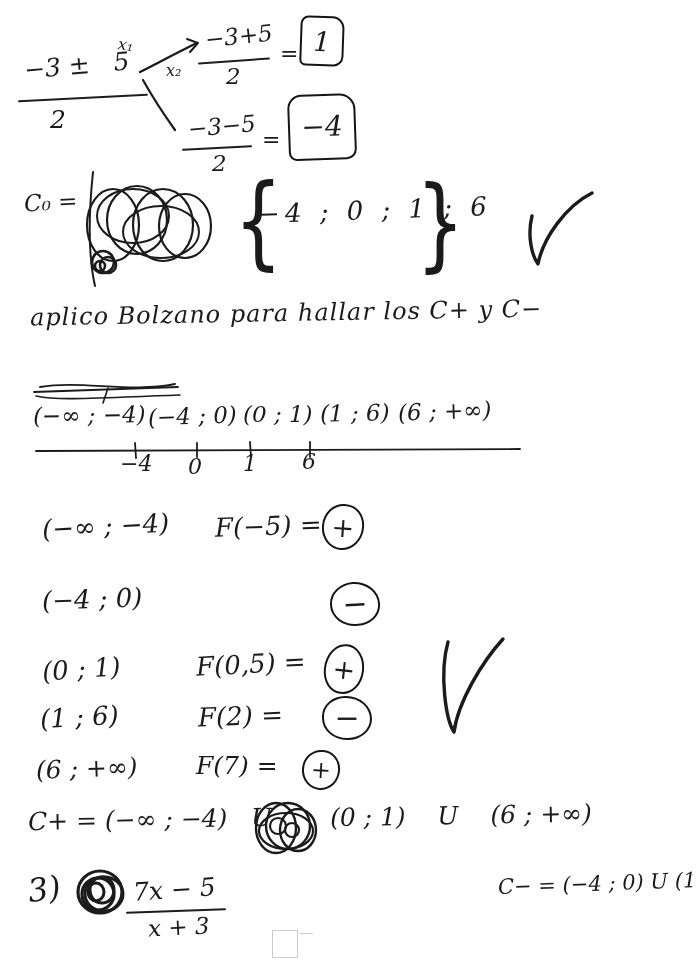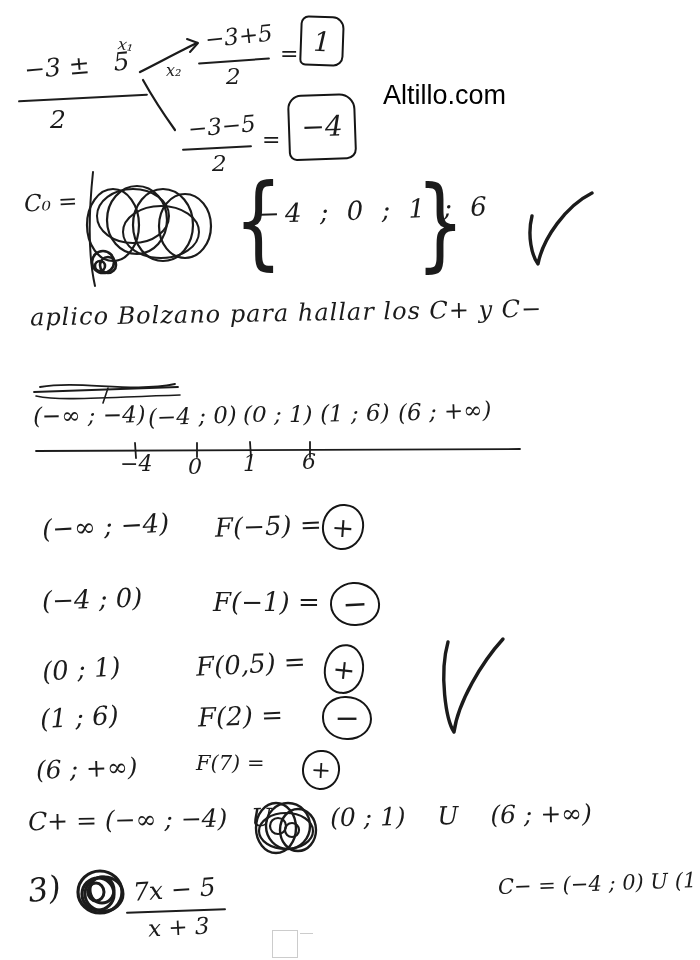--- a/index.html
+++ b/index.html
@@ -64,21 +64,20 @@
   </div>
 
   <div class="hw" style="left:188px;top:114px;font-size:23px;transform:rotate(-5deg);">−3−5</div>
   <div class="bar" style="left:182px;top:147px;width:70px;transform:rotate(-3deg);"></div>
   <div class="hw" style="left:212px;top:151px;font-size:23px;">2</div>
   <div class="hw" style="left:262px;top:128px;font-size:22px;">=</div>
   <div class="boxed" style="left:288px;top:94px;width:64px;height:62px;border-radius:14px 16px 10px 8px;transform:rotate(-2deg);font-size:28px;">
     <span>−4</span>
   </div>
 
-  <div class="print" style="left:383px;top:80px;font-size:27px;">Altillo.com</div>
 
   <div class="hw" style="left:24px;top:190px;font-size:23px;transform:rotate(-3deg);">C₀ =</div>
 
   <svg style="left:75px;top:170px;" width="150" height="118" viewBox="0 0 150 118">
     <path d="M18 2 C 14 40 12 80 20 116" stroke-width="2"></path>
     <ellipse cx="38" cy="55" rx="26" ry="36" stroke-width="2.2"></ellipse>
     <ellipse cx="62" cy="50" rx="30" ry="34" stroke-width="2.2"></ellipse>
     <ellipse cx="88" cy="55" rx="30" ry="36" stroke-width="2.2"></ellipse>
     <ellipse cx="110" cy="56" rx="26" ry="32" stroke-width="2.2"></ellipse>
     <ellipse cx="58" cy="46" rx="36" ry="27" stroke-width="2"></ellipse>
@@ -123,39 +122,38 @@
   <div class="hw" style="left:243px;top:452px;font-size:22px;">1</div>
   <div class="hw" style="left:302px;top:450px;font-size:22px;">6</div>
 
   <div class="hw" style="left:42px;top:512px;font-size:26px;transform:rotate(-3deg);">(−∞ ; −4)</div>
   <div class="hw" style="left:215px;top:512px;font-size:26px;transform:rotate(-2deg);">F(−5) =</div>
   <div class="sign-circle" style="left:322px;top:504px;width:38px;height:42px;border-radius:50% 46% 52% 48%;font-size:27px;transform:rotate(4deg);">
     <span>+</span>
   </div>
 
   <div class="hw" style="left:42px;top:585px;font-size:26px;transform:rotate(-2deg);">(−4 ; 0)</div>
-  <div class="hw" style="left:213px;top:588px;font-size:26px;">F(−1) =</div>
   <div class="sign-circle" style="left:330px;top:582px;width:46px;height:40px;border-radius:48% 52% 46% 50%;font-size:30px;transform:rotate(-3deg);">
     <span>−</span>
   </div>
 
   <div class="hw" style="left:42px;top:655px;font-size:26px;transform:rotate(-4deg);">(0 ; 1)</div>
   <div class="hw" style="left:196px;top:650px;font-size:26px;transform:rotate(-3deg);">F(0,5) =</div>
   <div class="sign-circle" style="left:324px;top:644px;width:36px;height:46px;border-radius:52% 48% 50% 46%;font-size:27px;transform:rotate(6deg);">
     <span>+</span>
   </div>
 
   <div class="hw" style="left:40px;top:703px;font-size:26px;transform:rotate(-3deg);">(1 ; 6)</div>
   <div class="hw" style="left:198px;top:702px;font-size:26px;transform:rotate(-2deg);">F(2) =</div>
   <div class="sign-circle" style="left:322px;top:696px;width:46px;height:40px;border-radius:46% 52% 48% 50%;font-size:30px;">
     <span>−</span>
   </div>
 
   <div class="hw" style="left:36px;top:755px;font-size:25px;transform:rotate(-2deg);">(6 ; +∞)</div>
-  <div class="hw" style="left:196px;top:752px;font-size:21px;">F(7) =</div>
+  <div class="hw" style="left:196px;top:752px;font-size:25px;">F(7) =</div>
   <div class="sign-circle" style="left:302px;top:750px;width:34px;height:36px;border-radius:50% 48% 52% 50%;font-size:24px;transform:rotate(3deg);">
     <span>+</span>
   </div>
 
   <svg style="left:424px;top:634px;" width="82" height="108" viewBox="0 0 82 108">
     <path d="M24 8 C 15 40 22 86 30 98 C 34 68 58 28 79 5" stroke-width="3.4"></path>
   </svg>
 
   <div class="hw" style="left:28px;top:806px;font-size:25px;transform:rotate(-1deg);">C+ = (−∞ ; −4)   U</div>
   <svg style="left:246px;top:796px;" width="78" height="62" viewBox="0 0 78 62">

